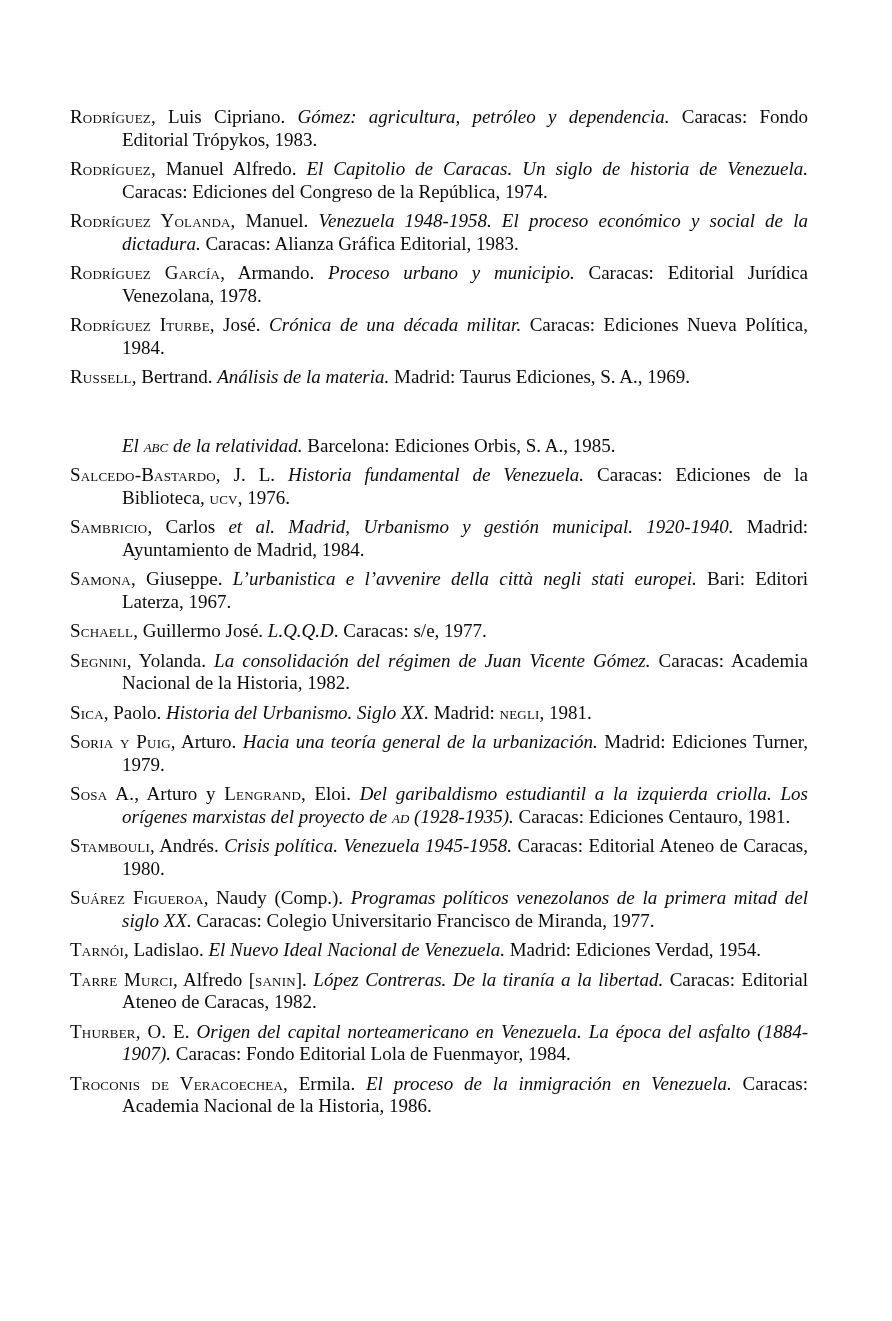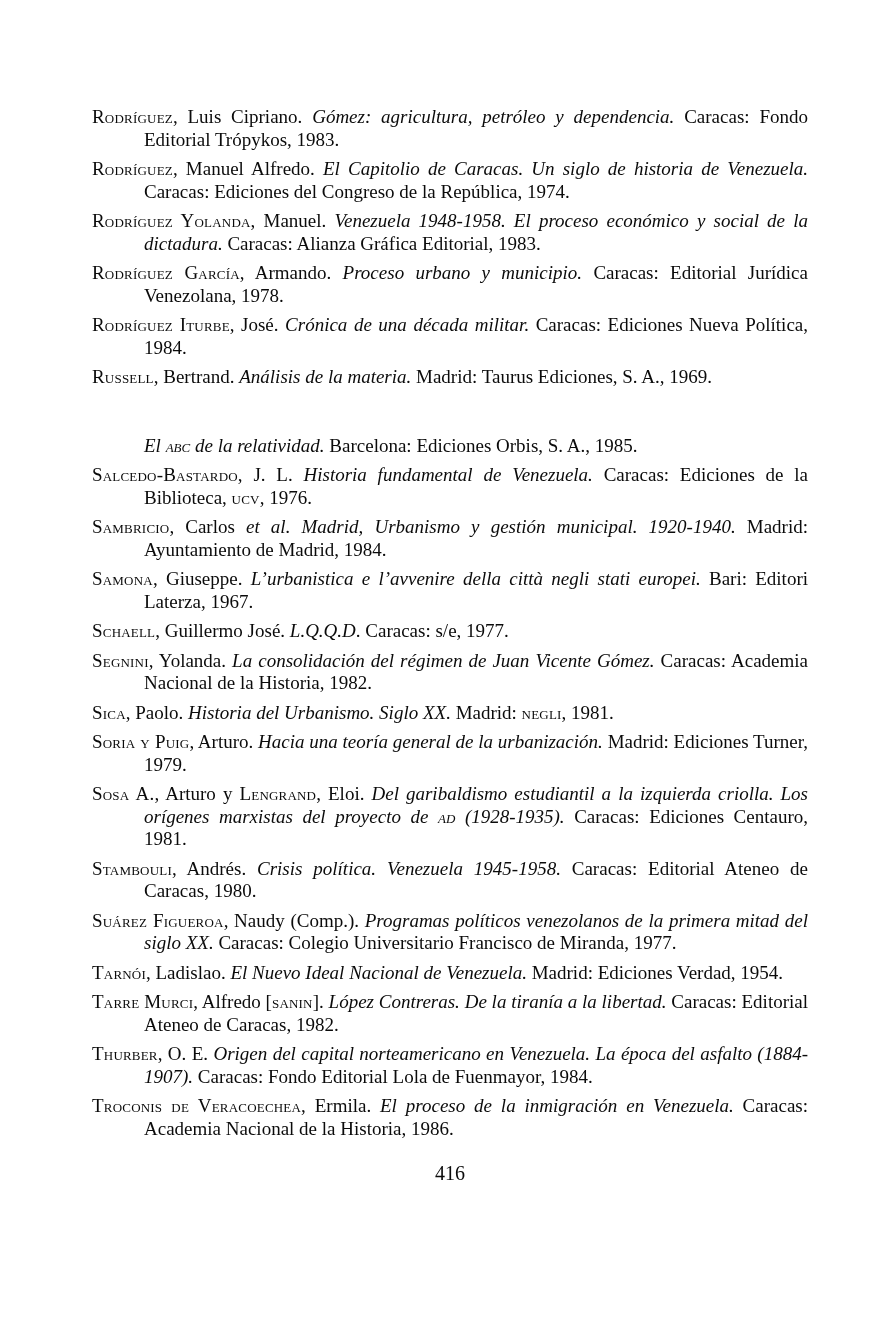--- a/index.html
+++ b/index.html
@@ -11,21 +11,21 @@
     width: 892px;
     height: 1321px;
     font-family: "Liberation Serif", "DejaVu Serif", serif;
     color: #0b0b0b;
     -webkit-font-smoothing: antialiased;
   }
   .page {
     box-sizing: border-box;
     width: 892px;
     height: 1321px;
-    padding: 106px 84px 0 92px;
+    padding: 106px 84px 0 70px;
     background: #ffffff;
     overflow: hidden;
   }
   .bib {
     font-size: 19px;
     line-height: 22.5px;
   }
   .entry {
     margin: 0 0 7px 0;
     padding-left: 52px;
@@ -73,14 +73,13 @@
       <p class="entry"><span class="sc">Sica</span><span>, Paolo. </span><span class="it">Historia del Urbanismo. Siglo XX. </span><span>Madrid: </span><span class="sc">negli</span><span>, 1981.</span></p>
       <p class="entry"><span class="sc">Soria y Puig</span><span>, Arturo. </span><span class="it">Hacia una teoría general de la urbanización. </span><span>Madrid: Ediciones Turner, 1979.</span></p>
       <p class="entry"><span class="sc">Sosa A.</span><span>, Arturo y </span><span class="sc">Lengrand</span><span>, Eloi. </span><span class="it">Del garibaldismo estudiantil a la izquierda criolla. Los orígenes marxistas del proyecto de </span><span class="it-sc">ad</span><span class="it"> (1928-1935). </span><span>Caracas: Ediciones Centauro, 1981.</span></p>
       <p class="entry"><span class="sc">Stambouli</span><span>, Andrés. </span><span class="it">Crisis política. Venezuela 1945-1958. </span><span>Caracas: Editorial Ateneo de Caracas, 1980.</span></p>
       <p class="entry"><span class="sc">Suárez Figueroa</span><span>, Naudy (Comp.). </span><span class="it">Programas políticos venezolanos de la primera mitad del siglo XX. </span><span>Caracas: Colegio Universitario Francisco de Miranda, 1977.</span></p>
       <p class="entry"><span class="sc">Tarnói</span><span>, Ladislao. </span><span class="it">El Nuevo Ideal Nacional de Venezuela. </span><span>Madrid: Ediciones Verdad, 1954.</span></p>
       <p class="entry"><span class="sc">Tarre Murci</span><span>, Alfredo [</span><span class="sc">sanin</span><span>]. </span><span class="it">López Contreras. De la tiranía a la libertad. </span><span>Caracas: Editorial Ateneo de Caracas, 1982.</span></p>
       <p class="entry"><span class="sc">Thurber</span><span>, O. E. </span><span class="it">Origen del capital norteamericano en Venezuela. La época del asfalto (1884-1907). </span><span>Caracas: Fondo Editorial Lola de Fuenmayor, 1984.</span></p>
       <p class="entry"><span class="sc">Troconis de Veracoechea</span><span>, Ermila. </span><span class="it">El proceso de la inmigración en Venezuela. </span><span>Caracas: Academia Nacional de la Historia, 1986.</span></p>
     </main>
-  <div class="page-number">416</div>
 </div>
 
 </body></html>

